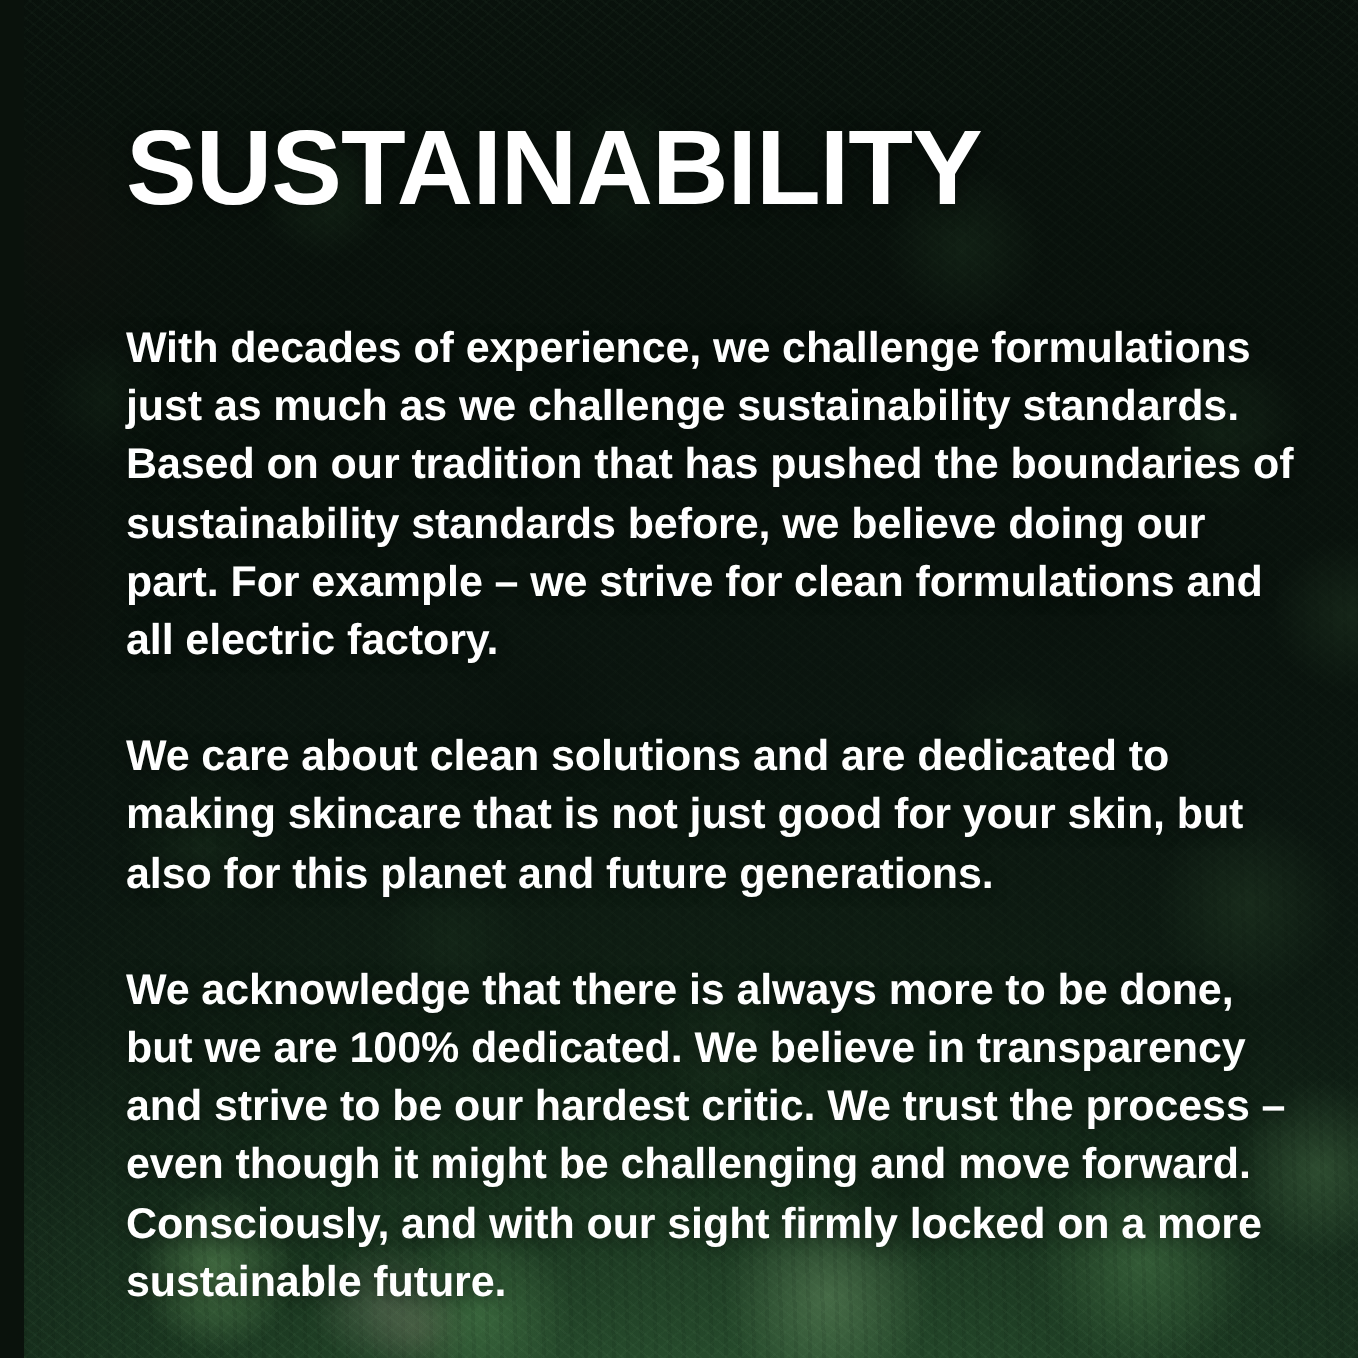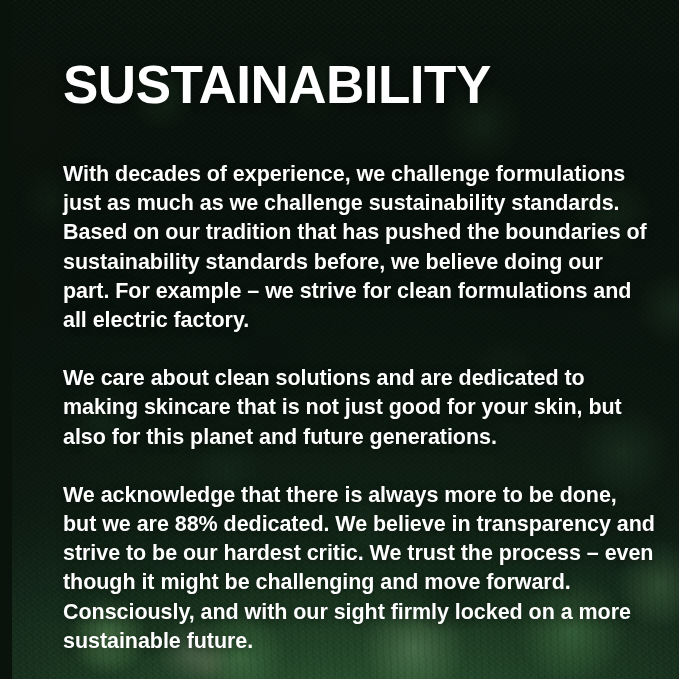--- a/index.html
+++ b/index.html
@@ -143,17 +143,17 @@
   <div class="bg-layer" id="bg-gaps"></div>
   <div class="bg-layer" id="bg-scrim"></div>
 
   <div id="content">
 
     <h1 id="headline">SUSTAINABILITY</h1>
 
     <div id="body-copy">
       <p class="para">With decades of experience, we challenge formulations just as much as we challenge sustainability standards. Based on our tradition that has pushed the boundaries of sustainability standards before, we believe doing our part. For example – we strive for clean formulations and all electric factory.</p>
       <p class="para">We care about clean solutions and are dedicated to making skincare that is not just good for your skin, but also for this planet and future generations.</p>
-      <p class="para">We acknowledge that there is always more to be done, but we are 88% dedicated. We believe in transparency and strive to be our hardest critic. We trust the process – even though it might be challenging and move forward. Consciously, and with our sight firmly locked on a more sustainable future.</p>
+      <p class="para">We acknowledge that there is always more to be done, but we are 100% dedicated. We believe in transparency and strive to be our hardest critic. We trust the process – even though it might be challenging and move forward. Consciously, and with our sight firmly locked on a more sustainable future.</p>
     </div>
 
   </div>
 </div>
 
 </body></html>

